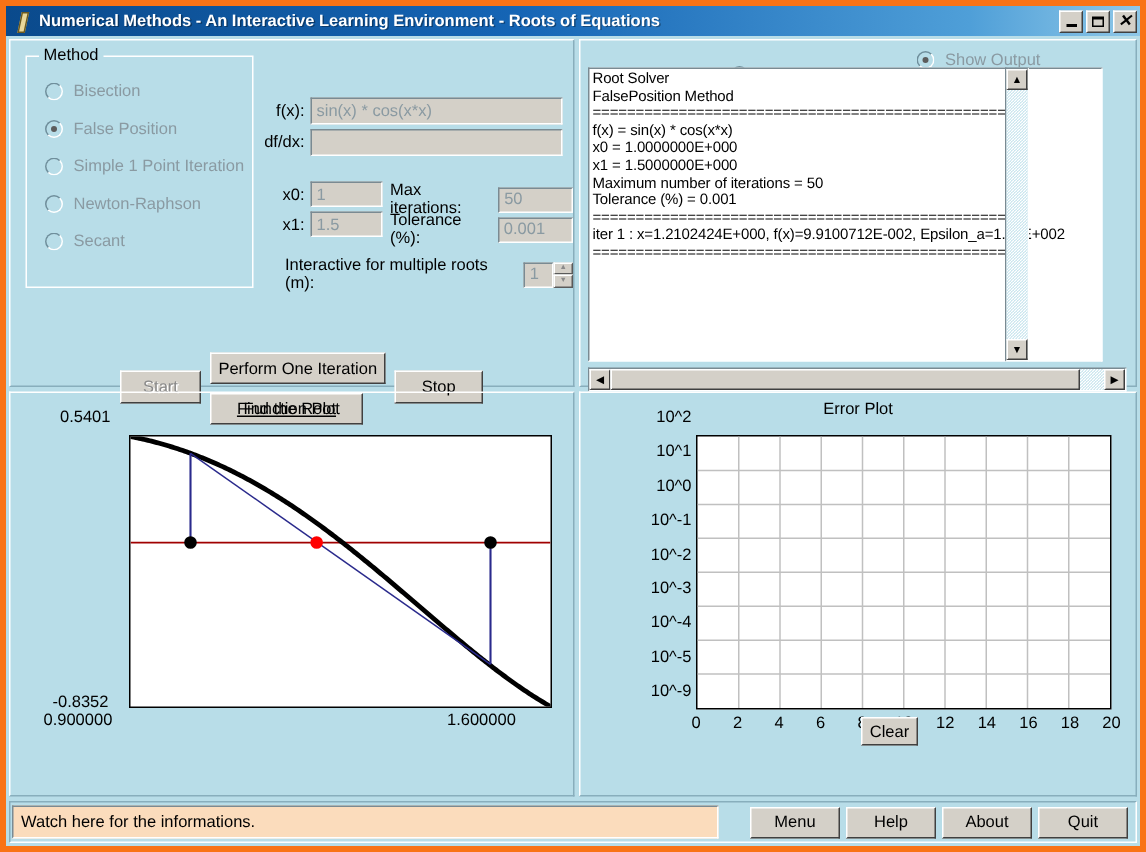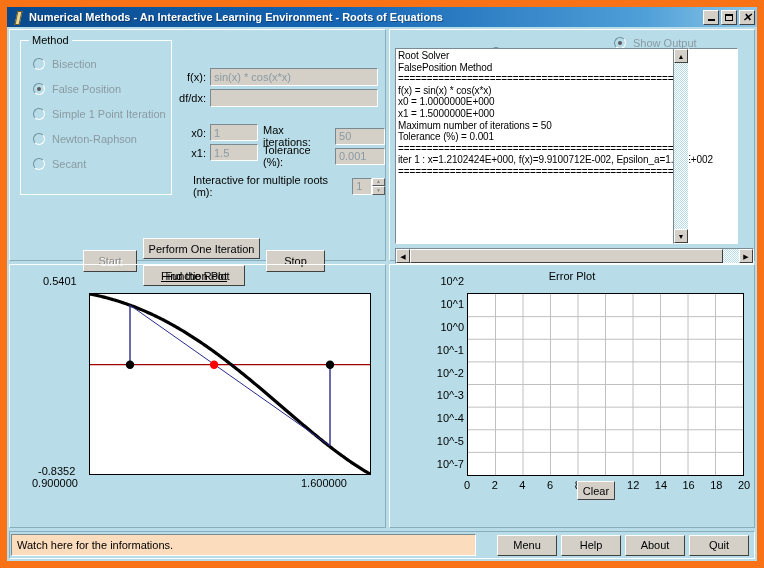--- a/index.html
+++ b/index.html
@@ -11,21 +11,21 @@
     font-family: "Liberation Sans", sans-serif;
     font-size: 11px;
     color: #000;
     overflow: hidden;
     position: relative;
   }
 
   
   #app-window {
     position: absolute; inset: 0;
-    border: 7px solid #f97316;
+    border: 4px solid #f97316;
     box-sizing: border-box;
     background: #84cc16;
     display: flex; flex-direction: column;
   }
 
   
   #titlebar {
     height: 20px; flex: none;
     background: linear-gradient(to right, #0a4a8c 0%, #1565b5 45%, #4f9fd8 85%, #8fc8e8 100%);
     display: flex; align-items: center;
@@ -562,21 +562,21 @@
 
         <div id="ep-ylabels" style="position: absolute;">
             <span style="position: absolute; right: 0px; top: -6px;">10^2</span>
             <span style="position: absolute; right: 0px; top: 16.875px;">10^1</span>
             <span style="position: absolute; right: 0px; top: 39.75px;">10^0</span>
             <span style="position: absolute; right: 0px; top: 62.625px;">10^-1</span>
             <span style="position: absolute; right: 0px; top: 85.5px;">10^-2</span>
             <span style="position: absolute; right: 0px; top: 108.375px;">10^-3</span>
             <span style="position: absolute; right: 0px; top: 131.25px;">10^-4</span>
             <span style="position: absolute; right: 0px; top: 154.125px;">10^-5</span>
-            <span style="position: absolute; right: 0px; top: 177px;">10^-7</span>
+            <span style="position: absolute; right: 0px; top: 177px;">10^-9</span>
           </div>
         <div id="ep-canvas">
           <svg id="ep-svg" width="275" height="181" viewBox="0 0 275 181" preserveAspectRatio="none">
               <line x1="27.5" x2="27.5" y1="0" y2="181" stroke="#c0c0c0" stroke-width="1"></line>
               <line x1="55" x2="55" y1="0" y2="181" stroke="#c0c0c0" stroke-width="1"></line>
               <line x1="82.5" x2="82.5" y1="0" y2="181" stroke="#c0c0c0" stroke-width="1"></line>
               <line x1="110" x2="110" y1="0" y2="181" stroke="#c0c0c0" stroke-width="1"></line>
               <line x1="137.5" x2="137.5" y1="0" y2="181" stroke="#c0c0c0" stroke-width="1"></line>
               <line x1="165" x2="165" y1="0" y2="181" stroke="#c0c0c0" stroke-width="1"></line>
               <line x1="192.5" x2="192.5" y1="0" y2="181" stroke="#c0c0c0" stroke-width="1"></line>

